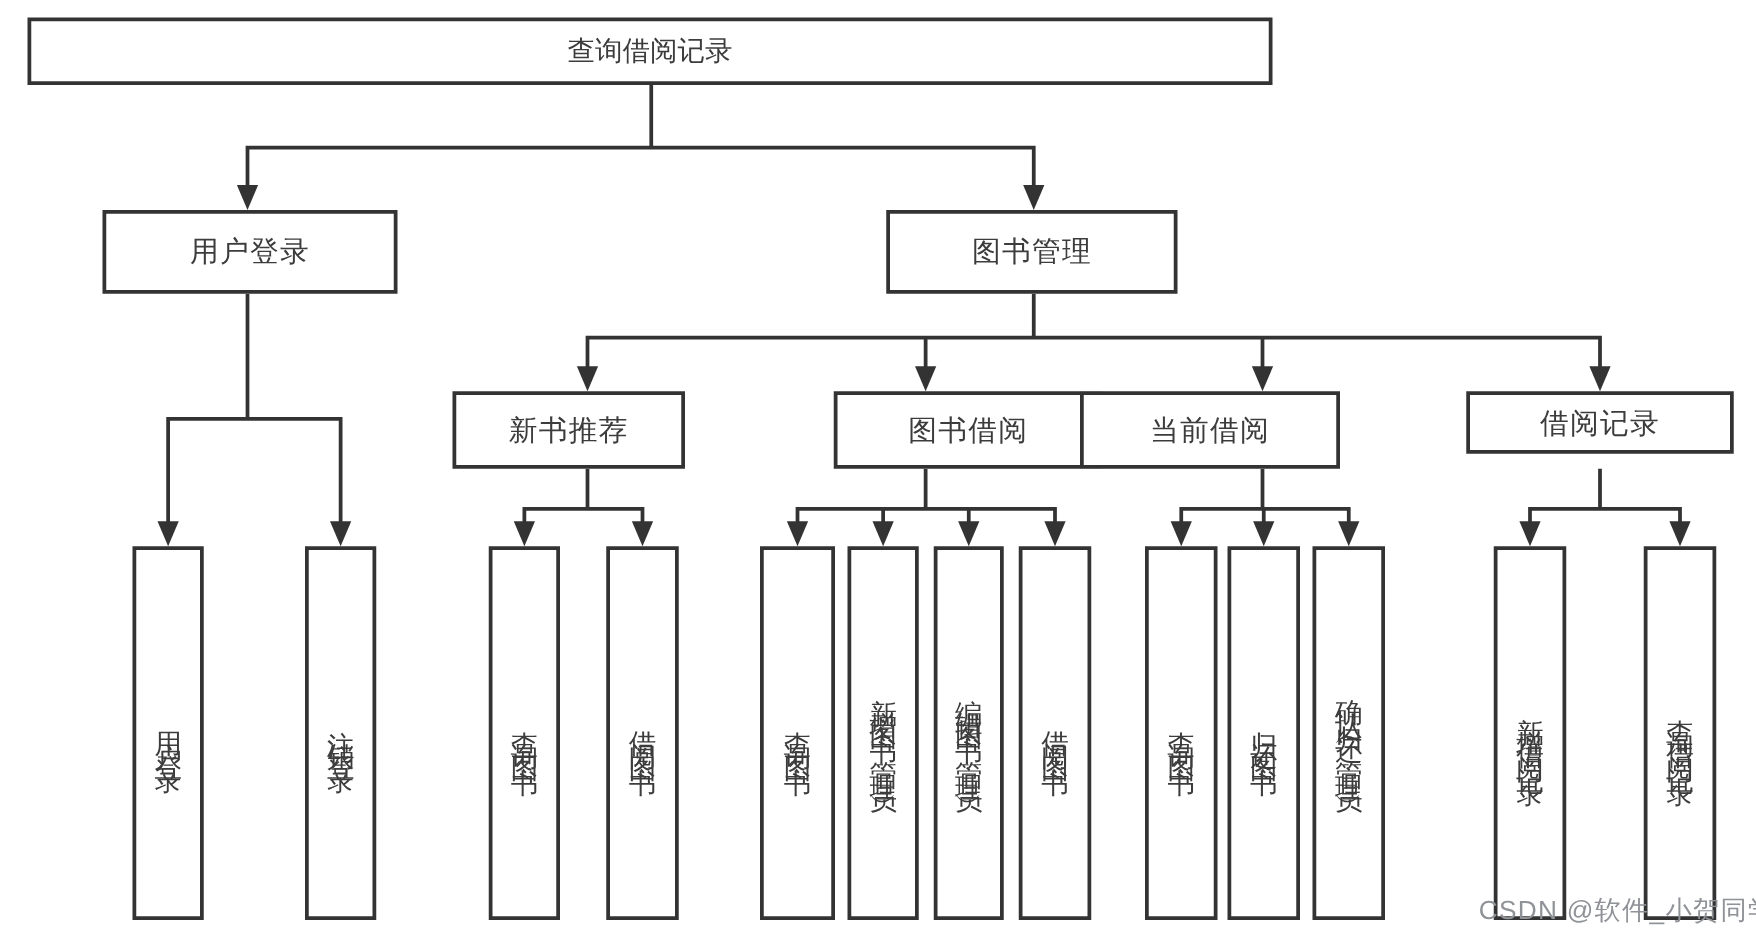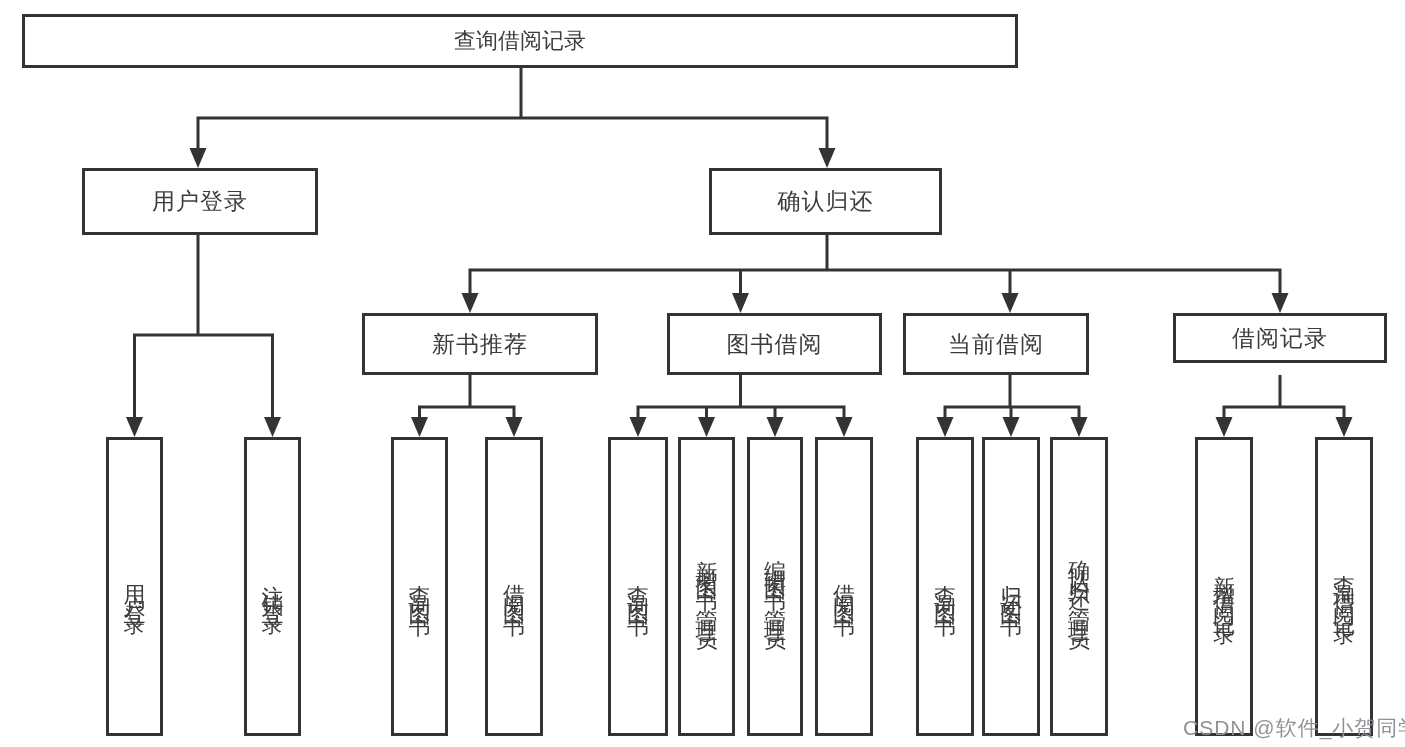--- a/index.html
+++ b/index.html
@@ -110,30 +110,30 @@
   </svg>
 
   <div class="node root-node" style="left:22px;top:14px;width:996px;height:54px">
     <span class="lbl">查询借阅记录</span>
   </div>
 
   <div class="node h-node" style="left:82px;top:168px;width:236px;height:67px">
     <span class="lbl">用户登录</span>
   </div>
   <div class="node h-node" style="left:709px;top:168px;width:233px;height:67px">
-    <span class="lbl">确认归还</span>
+    <span class="lbl">图书管理</span>
   </div>
 
-  <div class="node h-node" style="left:362px;top:313px;width:236px;height:62px">
+  <div class="node h-node" style="left:362px;top:313px;width:186px;height:62px">
     <span class="lbl">新书推荐</span>
   </div>
   <div class="node h-node" style="left:667px;top:313px;width:215px;height:62px">
     <span class="lbl">图书借阅</span>
   </div>
-  <div class="node h-node" style="left:903px;top:313px;width:186px;height:62px">
+  <div class="node h-node" style="left:864px;top:313px;width:208px;height:62px">
     <span class="lbl">当前借阅</span>
   </div>
   <div class="node h-node" style="left:1173px;top:313px;width:214px;height:50px">
     <span class="lbl">借阅记录</span>
   </div>
 
   <div class="node v-node" style="left:106px;width:57px">
     <span class="v-label">用户登录</span>
   </div>
   <div class="node v-node" style="left:244px;width:57px">

